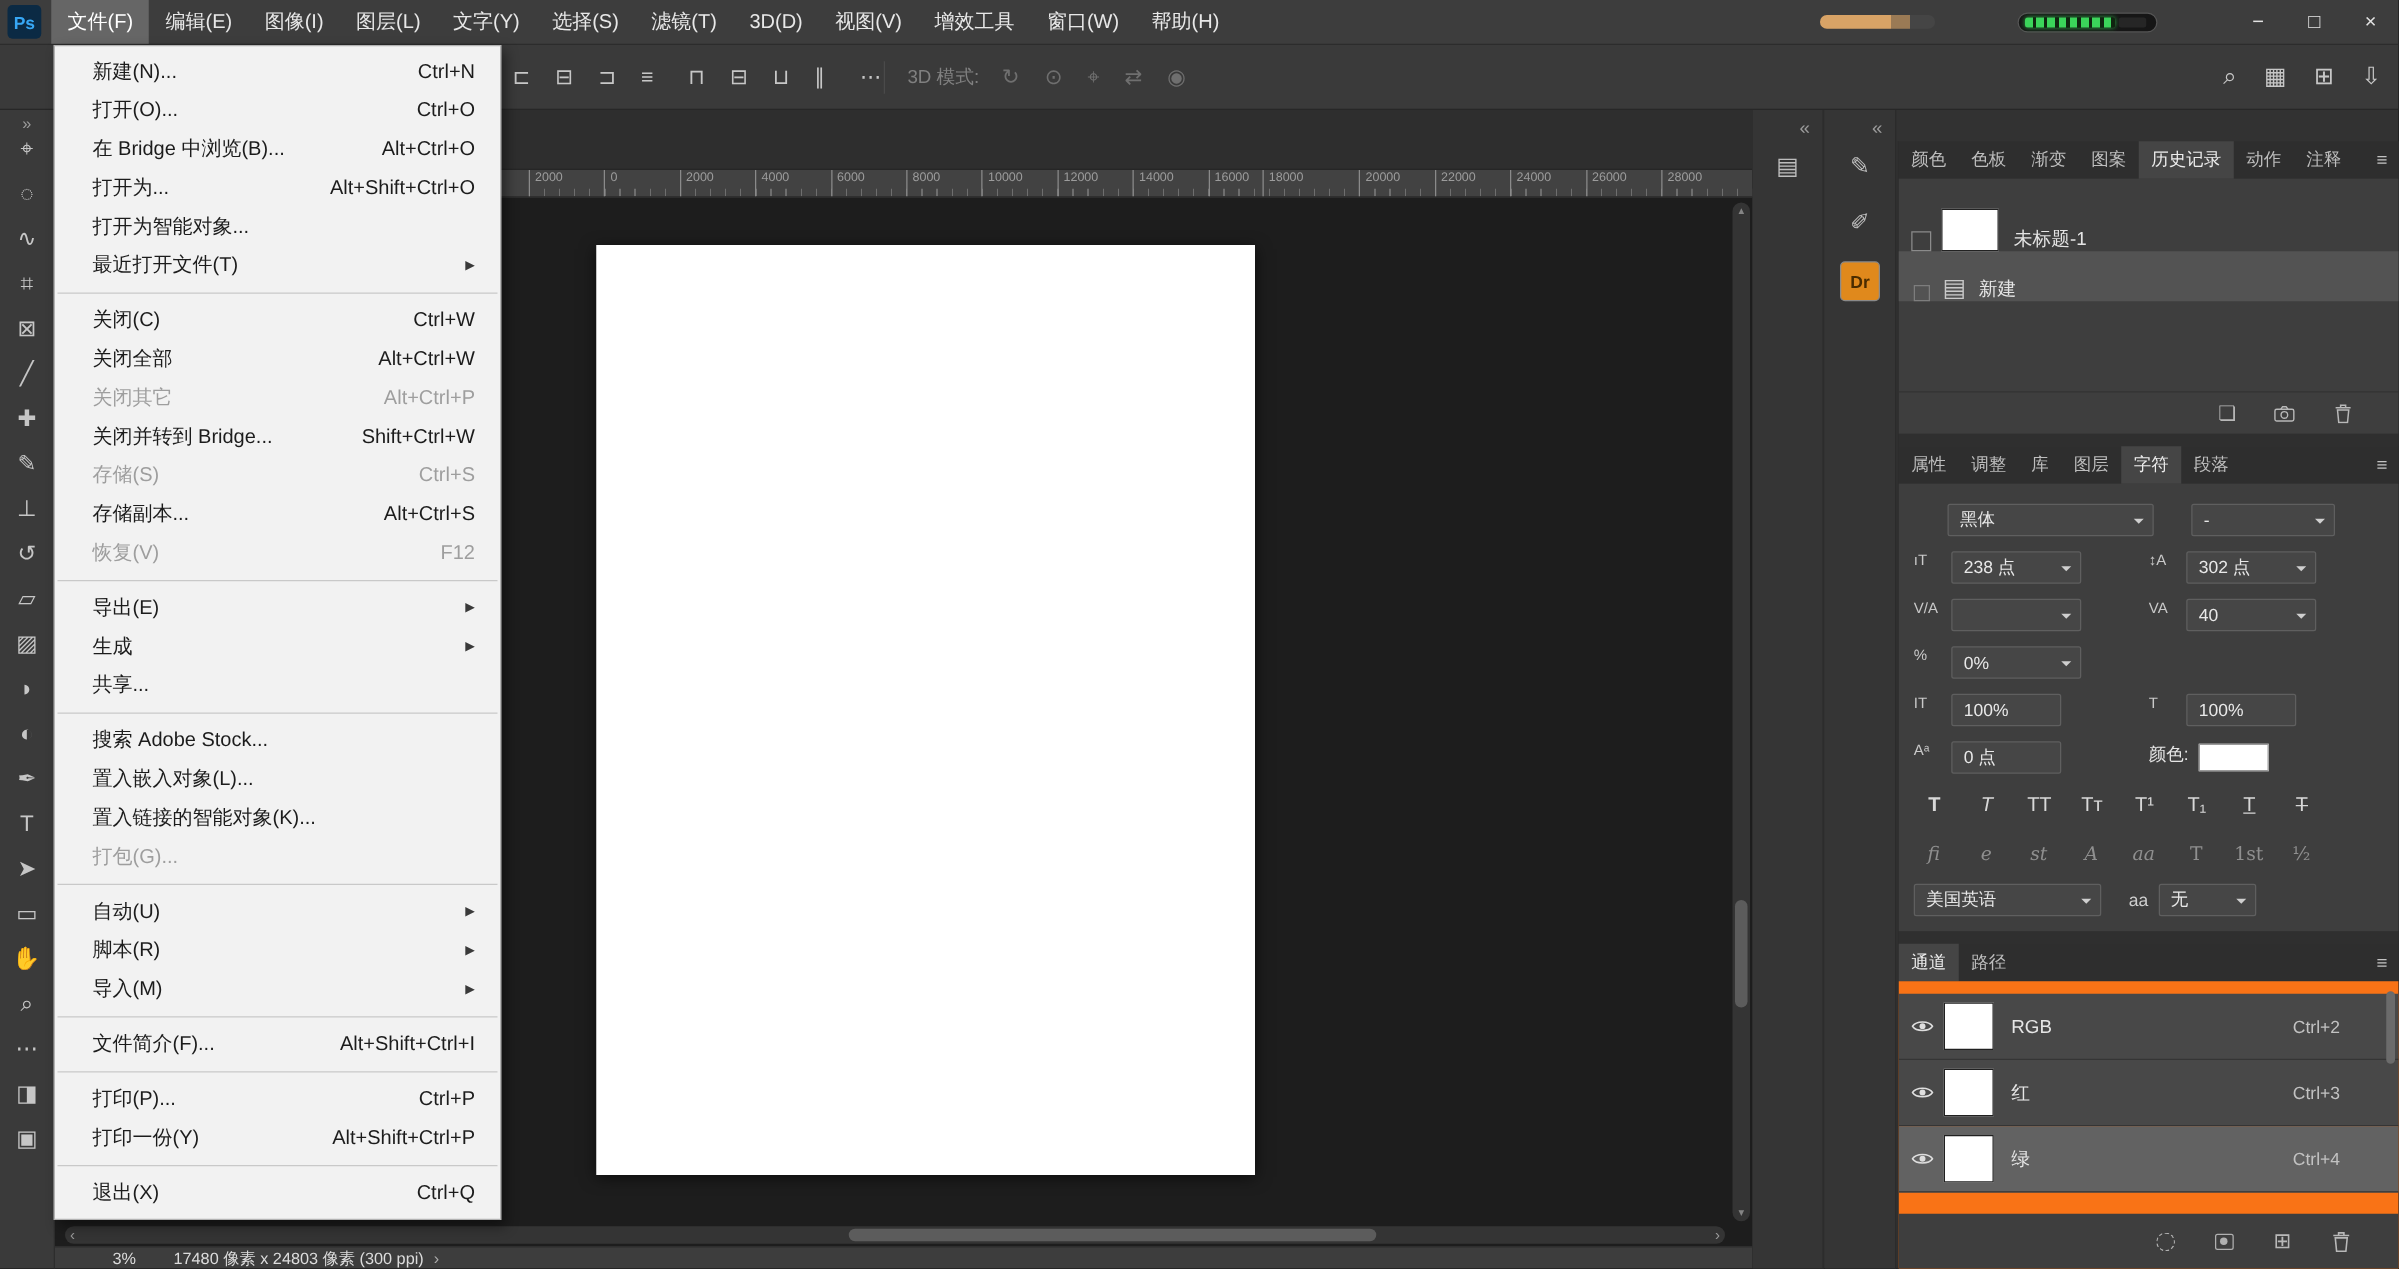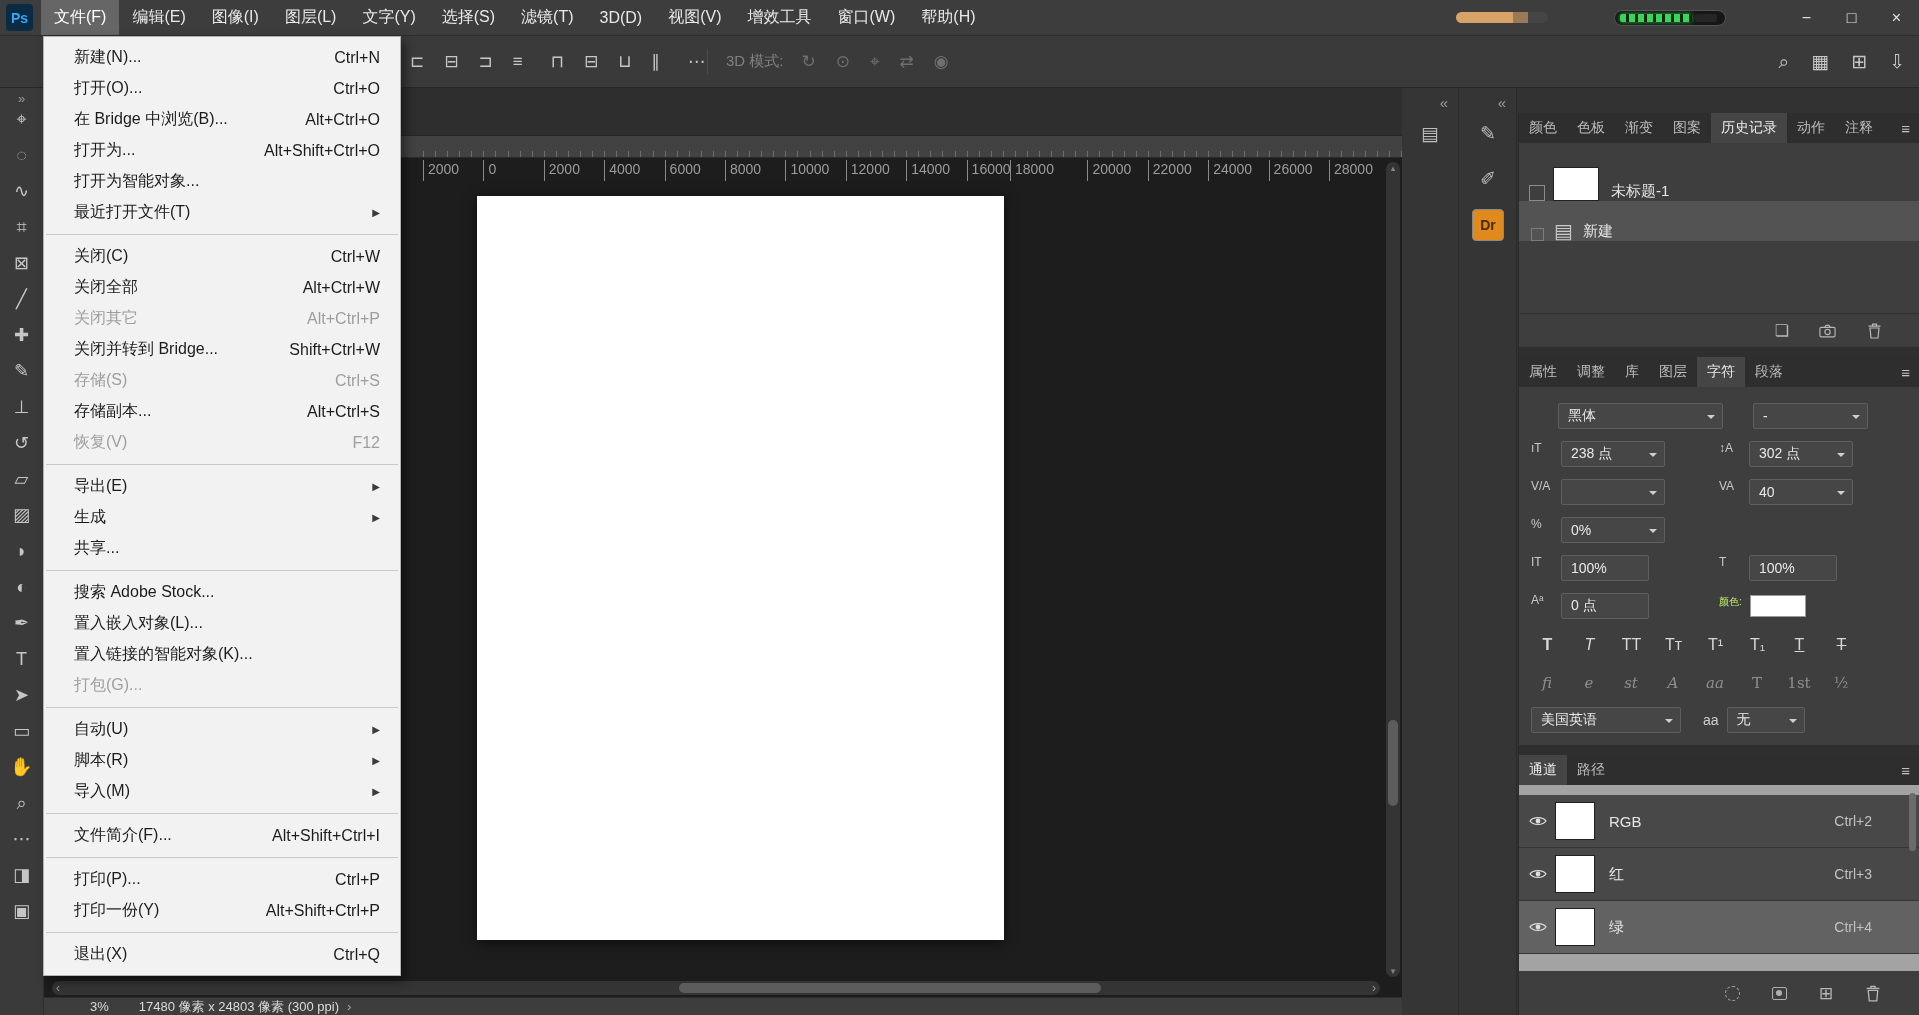--- a/index.html
+++ b/index.html
@@ -45,21 +45,21 @@
   .tool{background:none;border:none;padding:0;font-size:18px;line-height:1;color:#c6c6c6;
         font-family:inherit;cursor:default;}
 
   
   .docarea{position:absolute;left:44px;top:88px;width:1358px;bottom:0;background:#1d1d1d;overflow:hidden;}
   .tabstrip{position:absolute;left:0;top:0;right:0;height:48px;background:#2e2e2e;border-bottom:1px solid #262626;}
   .ruler{position:absolute;left:0;top:48px;right:0;height:22px;background:#424242;border-bottom:1px solid #2a2a2a;
          background-image:repeating-linear-gradient(to right,#6e6e6e 0 1px,transparent 1px 12.08px);
          background-size:2000px 6px;background-position:379px 100%;background-repeat:no-repeat;}
   .rl{position:absolute;top:0;height:100%;border-left:1px solid #8a8a8a;padding:2px 0 0 4px;
-      font-size:14px;color:#9c9c9c;line-height:1;margin-top:24px;}
+      font-size:10px;color:#9c9c9c;line-height:1;}
   .canvas{position:absolute;left:433px;top:108px;width:527px;height:744px;background:#fff;
           box-shadow:0 2px 12px rgba(0,0,0,.6);}
   .vscroll{position:absolute;right:2px;top:74px;bottom:38px;width:14px;background:#343434;border-radius:7px;}
   .vscroll .arr{position:absolute;left:0;width:100%;text-align:center;font-size:9px;color:#858585;}
   .vthumb{position:absolute;left:2px;top:558px;width:10px;height:86px;background:#5c5c5c;border-radius:5px;}
   .hscroll{position:absolute;left:8px;right:22px;bottom:20px;height:14px;background:#343434;border-radius:7px;}
   .hscroll .arr{position:absolute;top:0;height:100%;display:flex;align-items:center;font-size:12px;color:#9a9a9a;}
   .hthumb{position:absolute;left:627px;top:2px;width:422px;height:10px;background:#5c5c5c;border-radius:5px;}
   .statusbar{position:absolute;left:0;right:0;bottom:0;height:18px;background:#3d3d3d;border-top:1px solid #2c2c2c;
              display:flex;align-items:center;font-size:13px;color:#dcdcdc;}
@@ -117,33 +117,33 @@
   .charbody{flex:0 0 358px;background:#3e3e3e;padding:10px 12px 0;font-size:14px;}
   .crow{display:flex;align-items:center;height:38px;}
   .cicon{width:30px;font-size:12px;color:#c9c9c9;white-space:nowrap;flex:0 0 auto;}
   .cgroup{display:flex;align-items:flex-start;width:188px;flex:0 0 auto;}
   .sel,.inp{height:26px;background:#464646;border:1px solid #5f5f5f;border-radius:2px;color:#e8e8e8;
             display:flex;align-items:center;padding:0 9px;position:relative;font-size:14px;white-space:nowrap;}
   .sel{padding-right:20px;}
   .sel::after{content:"";position:absolute;right:7px;top:11px;border:4px solid transparent;border-top-color:#cfcfcf;}
   .w165{width:165px;margin-left:27px;} .w115{width:115px;} .w104{width:104px;} .w88{width:88px;} .w150{width:150px;} .w78{width:78px;}
   .swatch{width:56px;height:22px;background:#fff;border:1px solid #9a9a9a;margin-left:8px;}
-  .clabel{color:#bef264;font-size:10px;}
+  .clabel{color:#e5e5e5;font-size:14px;}
   .tbtns{display:flex;align-items:center;gap:9px;height:40px;}
   .tbtn{width:33px;height:28px;background:none;border:none;color:#d8d8d8;font-size:16px;font-family:inherit;
         display:flex;align-items:center;justify-content:center;}
   .tbtn.b{font-weight:bold;} .tbtn.i{font-style:italic;} .tbtn.u{text-decoration:underline;} .tbtn.s{text-decoration:line-through;}
   .otbtns{display:flex;align-items:center;gap:10px;height:36px;}
   .otbtn{width:32px;height:26px;background:none;border:none;color:#8f8f8f;font-size:15px;
          font-family:"DejaVu Serif","Liberation Serif",serif;display:flex;align-items:center;justify-content:center;}
   .otbtn.it{font-style:italic;}
   .aalabel{margin:0 8px 0 22px;color:#cfcfcf;font-size:14px;}
 
   
-  .chanbody{flex:1 1 auto;background:#a3a3a3;position:relative;padding-top:10px;overflow:hidden;}
+  .chanbody{flex:1 1 auto;background:#f97316;position:relative;padding-top:10px;overflow:hidden;}
   .ch-row{height:53px;display:flex;align-items:center;background:#484848;border-bottom:1px solid #353535;
           padding:0 47px 0 10px;}
   .ch-row.hover{background:#626262;}
   .eye{width:26px;flex:0 0 auto;display:flex;align-items:center;color:#dedede;}
   .eye svg{width:18px;height:12px;}
   .ch-thumb{width:40px;height:38px;background:#fff;border:1px solid #202020;margin-right:14px;flex:0 0 auto;}
   .ch-label{font-size:15px;color:#e6e6e6;}
   .ch-key{margin-left:auto;font-size:14px;color:#c2c2c2;}
   .ch-scrollbar{position:absolute;right:3px;top:8px;width:7px;height:58px;background:#6b6b6b;border-radius:4px;}
   .ch-bar{position:absolute;left:0;right:0;bottom:0;height:44px;display:flex;align-items:center;

